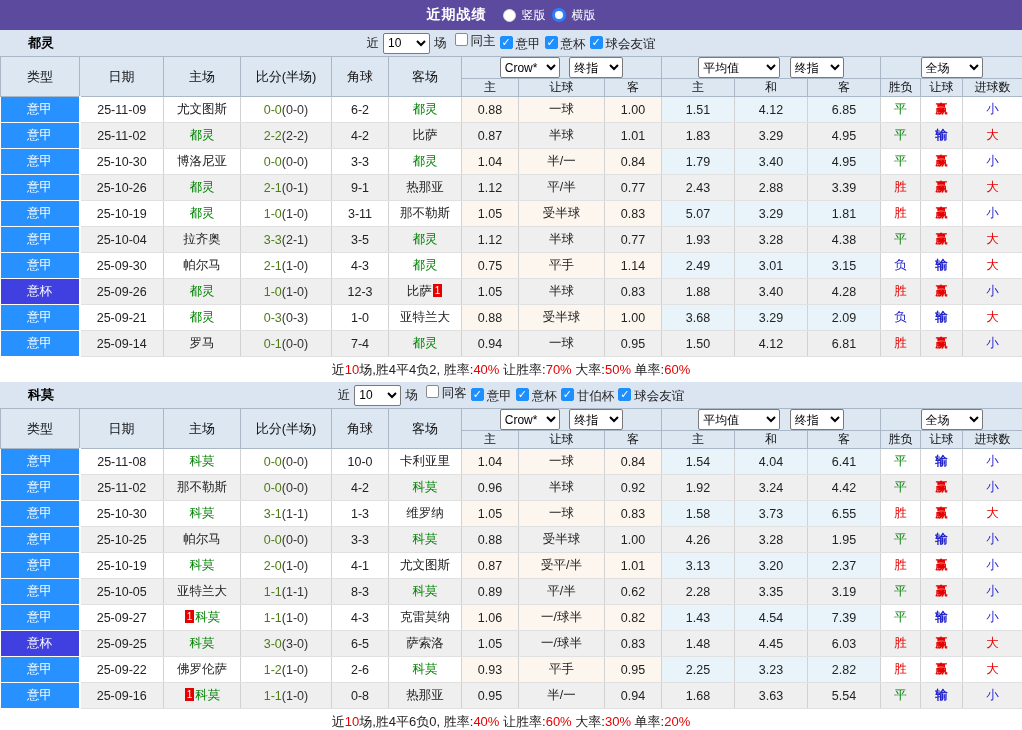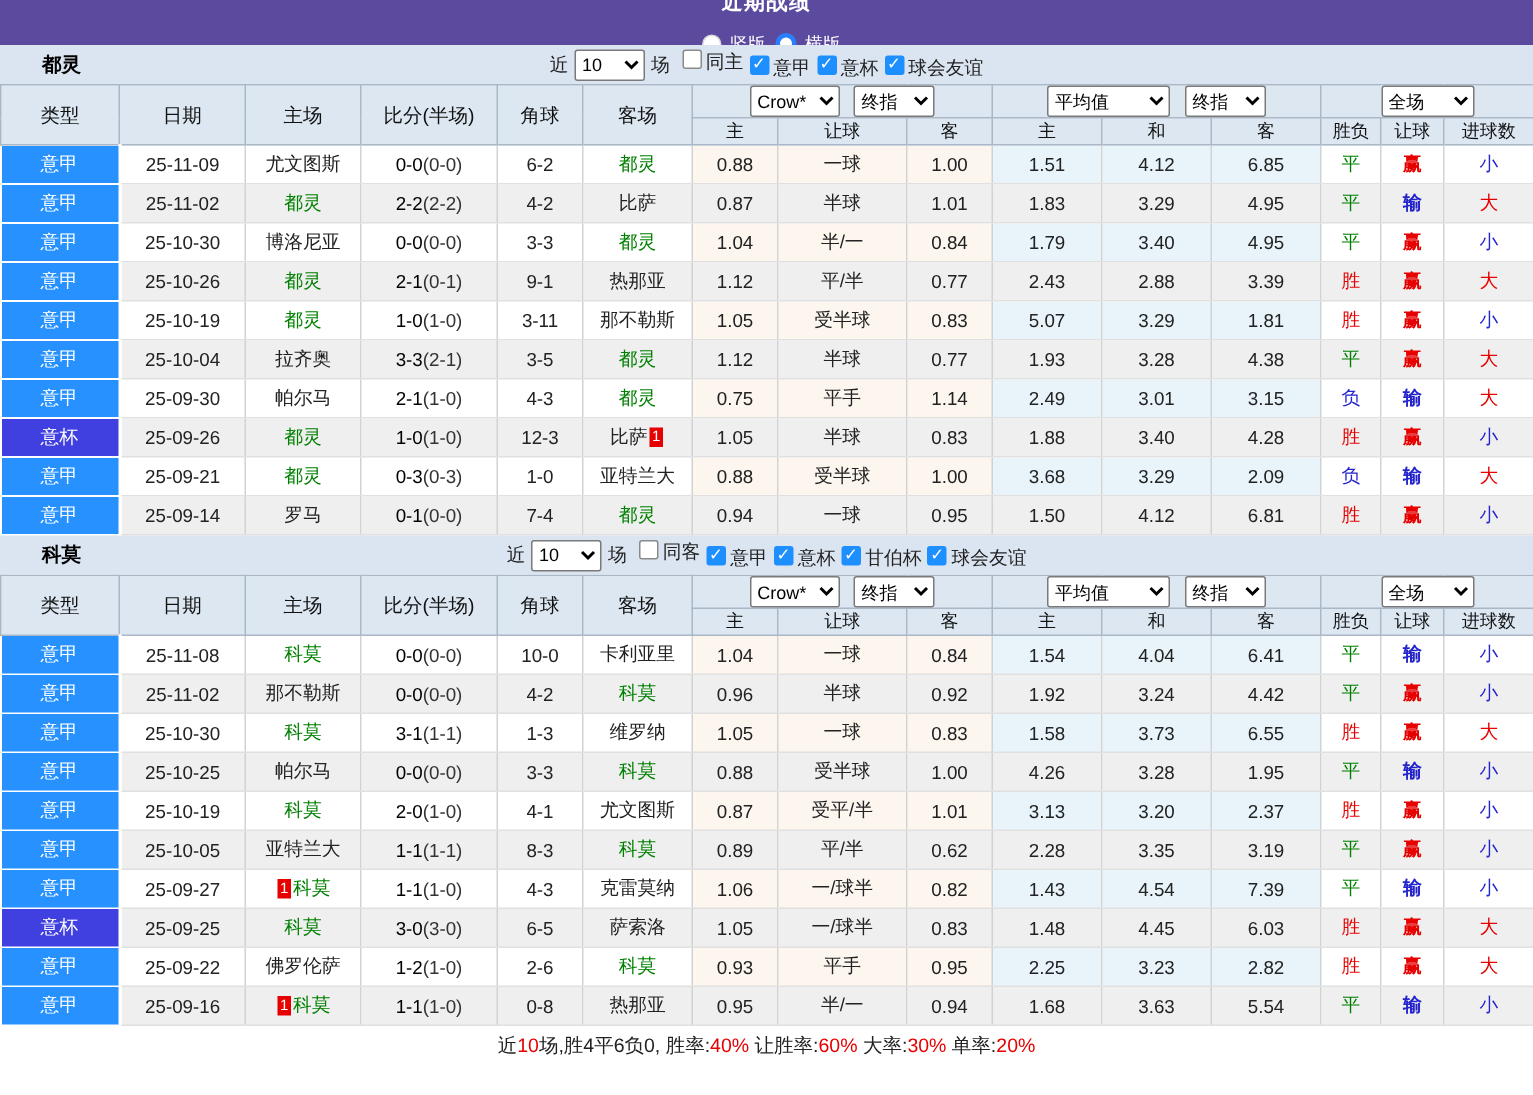--- a/index.html
+++ b/index.html
@@ -5,21 +5,21 @@
   * { box-sizing: border-box; }
   html,body { margin:0; padding:0; }
   body {
     width:1022px; height:730px; background:#fff; overflow:hidden;
     font-family:"Liberation Sans","DejaVu Sans",sans-serif;
     font-size:12.5px; color:#222;
   }
   
   .topbar {
     height:30px; background:#5b4a9e; display:flex; align-items:center;
-    justify-content:center; gap:10px; color:#fff;flex-direction:column;
+    justify-content:center; gap:10px; color:#fff;
   }
   .topbar .title { font-size:14px; font-weight:bold; letter-spacing:1px; }
   .radio-group { display:flex; align-items:center; gap:6px; margin-left:6px; }
   .radio { width:13px; height:13px; border-radius:50%; display:inline-block; }
   .radio.sel { background:#fff; border:1px solid #d8d8d8; }
   .radio.unsel { background:#fff; border:3px solid #2a7fff; width:14px; height:14px; }
   .radio-label { font-size:12px; color:#fff; }
   
   .sec-head {
     height:26px; background:#dbe5f1; position:relative;
@@ -62,21 +62,21 @@
     border-right:1px solid #d2d2d2; border-bottom:1px solid #e0e0e0;
     font-size:12.5px; color:#222; overflow:hidden; white-space:nowrap;
   }
   tr.odd td { background:#fff; }
   tr.odd td.hcol { background:#fcf6ef; }
   tr.odd td.acol { background:#e8f4fa; }
   tr.even td { background:#efefef; }
   td.jia { background:#2691ff !important; color:#fff; border-right:2px solid #fff; border-bottom:1px solid #fff; }
   td.bei { background:#4040e0 !important; color:#fff; border-right:2px solid #fff; border-bottom:1px solid #fff; }
   .focal { color:#008000; }
-  .ft { color:#000000; }
+  .ft { color:#4d7c0f; }
   .ht { color:#333; }
   .badge {
     display:inline-block; background:#e60000; color:#fff; font-size:10px;
     line-height:13px; padding:0 2px; margin:0 1px; vertical-align:1px;
   }
   .cg { color:#008000; } .cr { color:#e60000; } .cb { color:#2424cc; }
   .rb { font-weight:bold; }
   
   .summary {
     height:25px; line-height:25px; text-align:center; font-size:13px;
@@ -335,20 +335,21 @@
           <td class="hcol">0.95</td>
           <td class="acol">1.50</td>
           <td class="acol">4.12</td>
           <td class="acol">6.81</td>
           <td><span class="cr">胜</span></td>
           <td><span class="cr rb">赢</span></td>
           <td><span class="cb">小</span></td>
         </tr>
       </tbody>
   </table>
+  <div class="summary"><span>近</span><span class="red">10</span><span>场,胜4平4负2, 胜率:</span><span class="red">40%</span><span> 让胜率:</span><span class="red">70%</span><span> 大率:</span><span class="red">50%</span><span> 单率:</span><span class="red">60%</span></div>
 </div>
 
 <div>
   <div class="sec-head">
     <span class="team-name">科莫</span>
     <span class="filters">
       <span>近</span>
       <select class="sel-n"><option>10</option></select>
       <span>场</span>
       <span><span class="filter-item">

